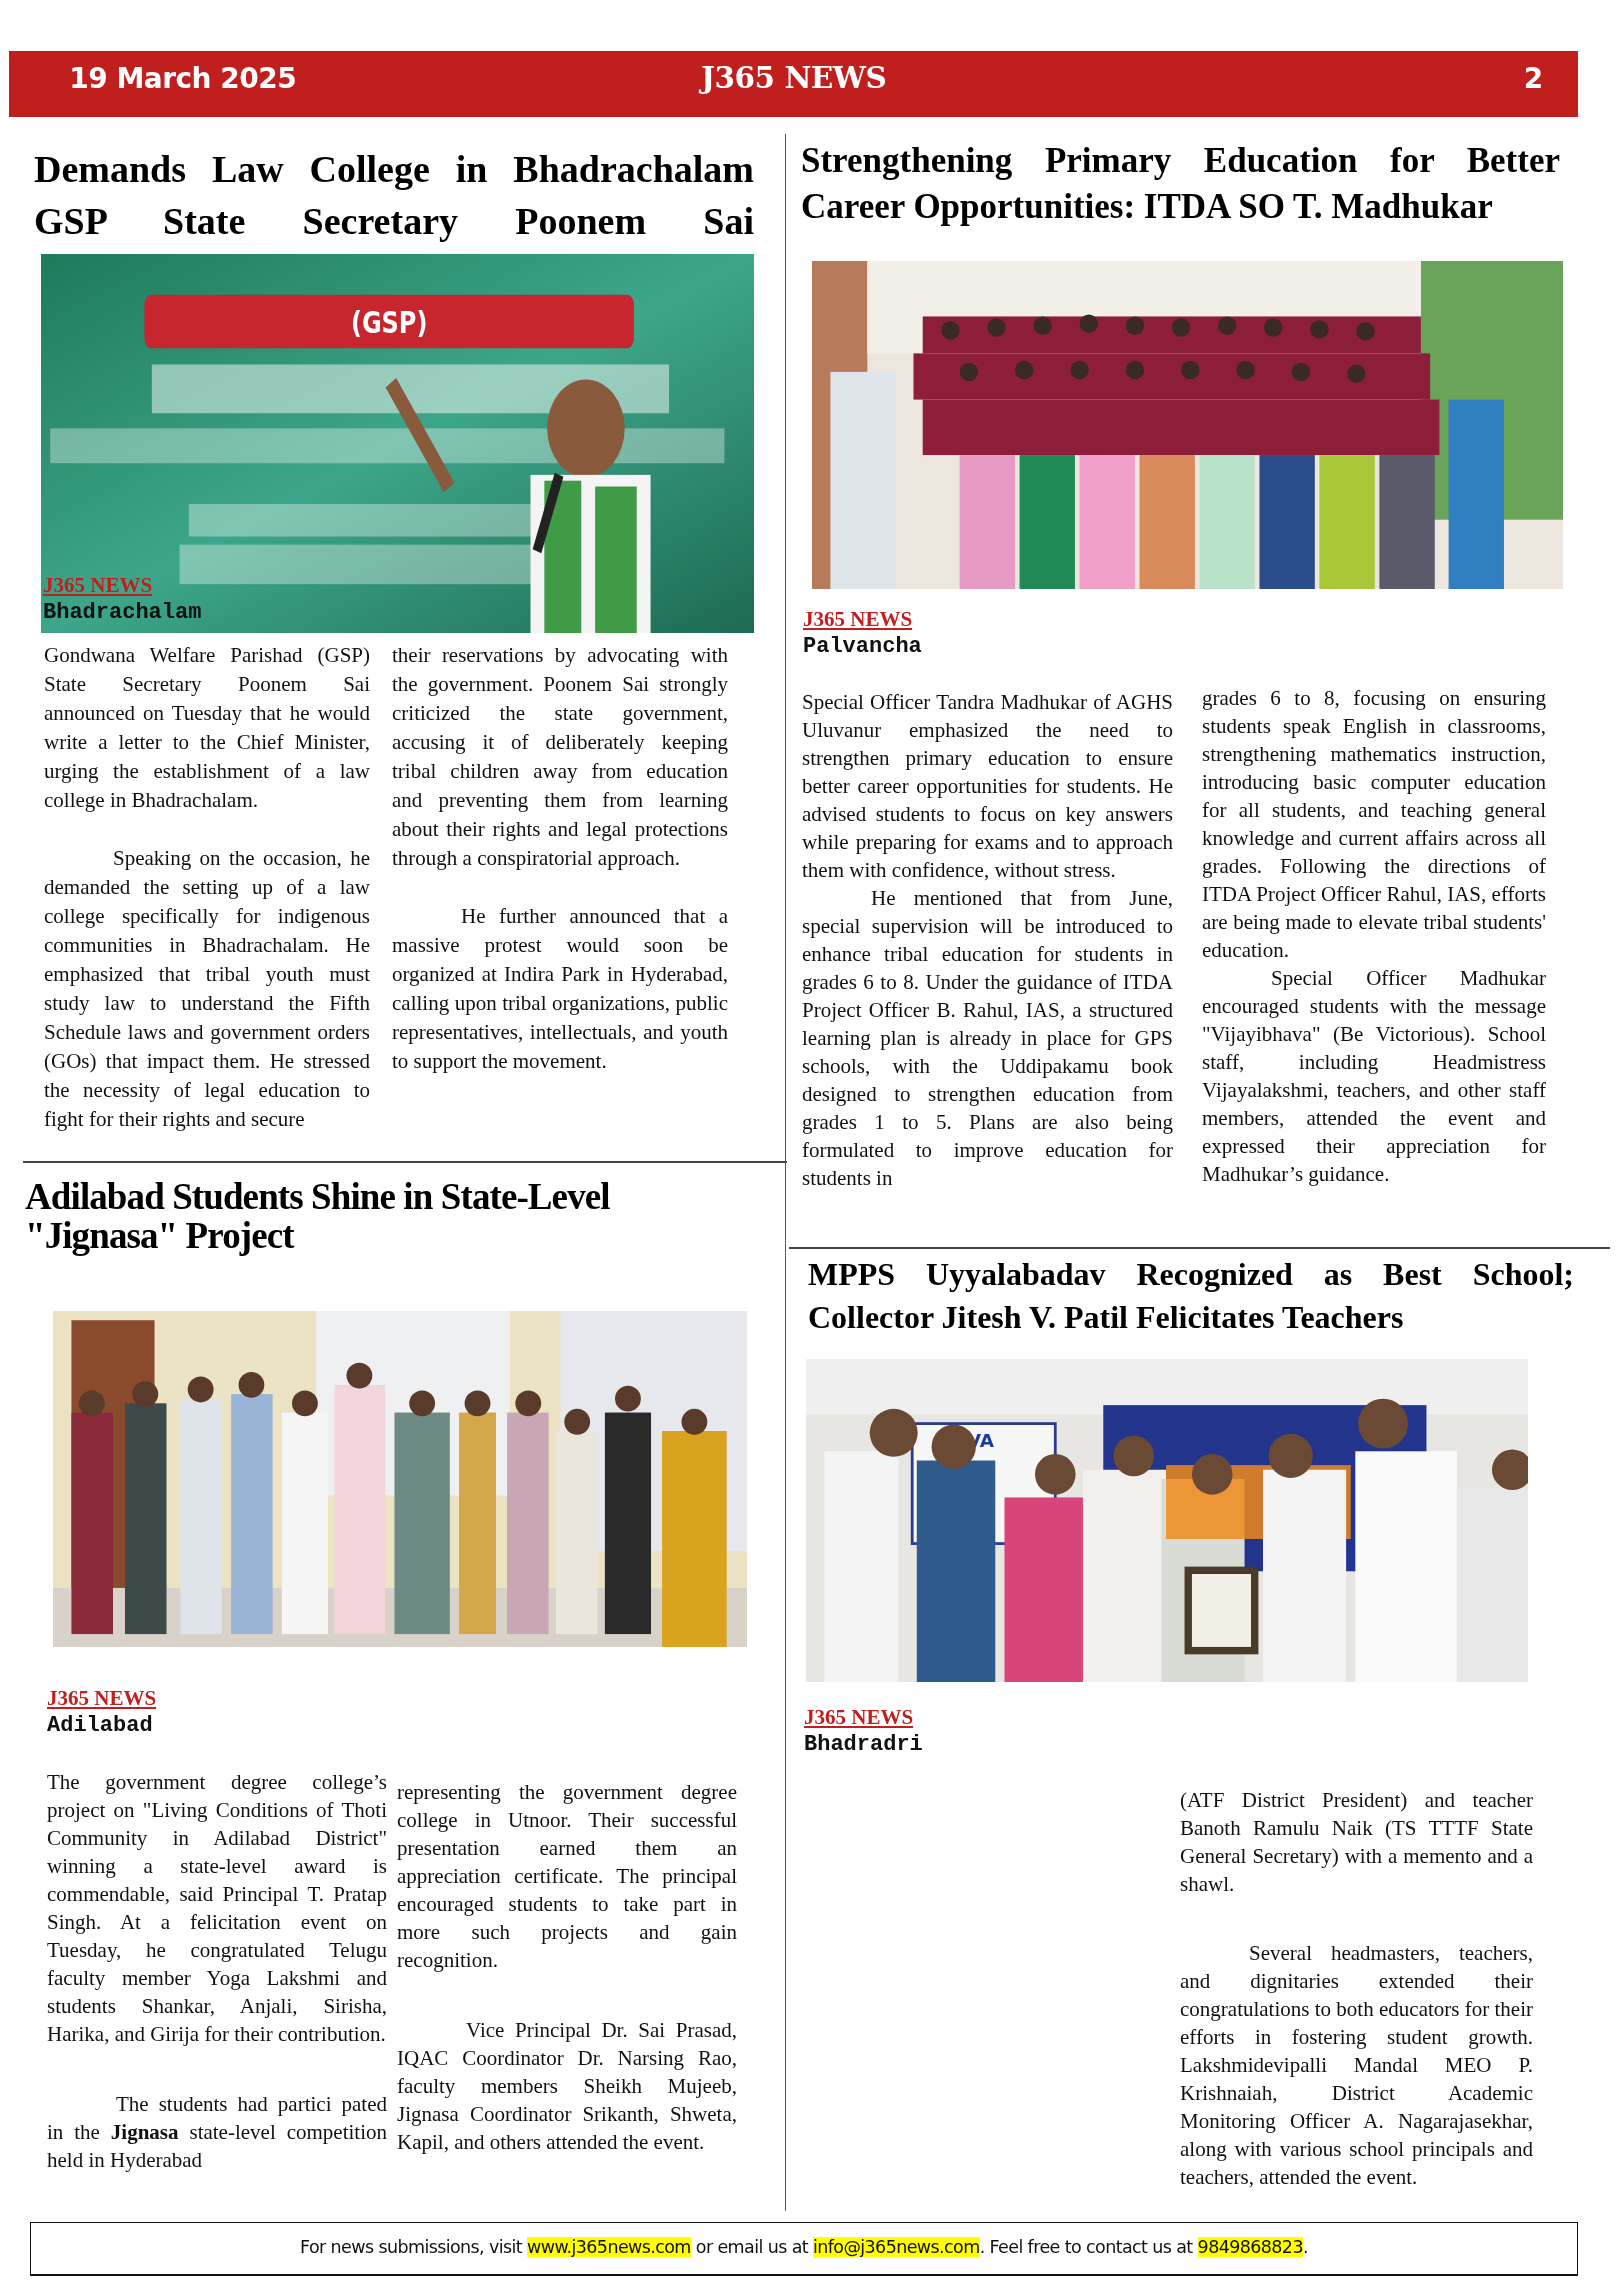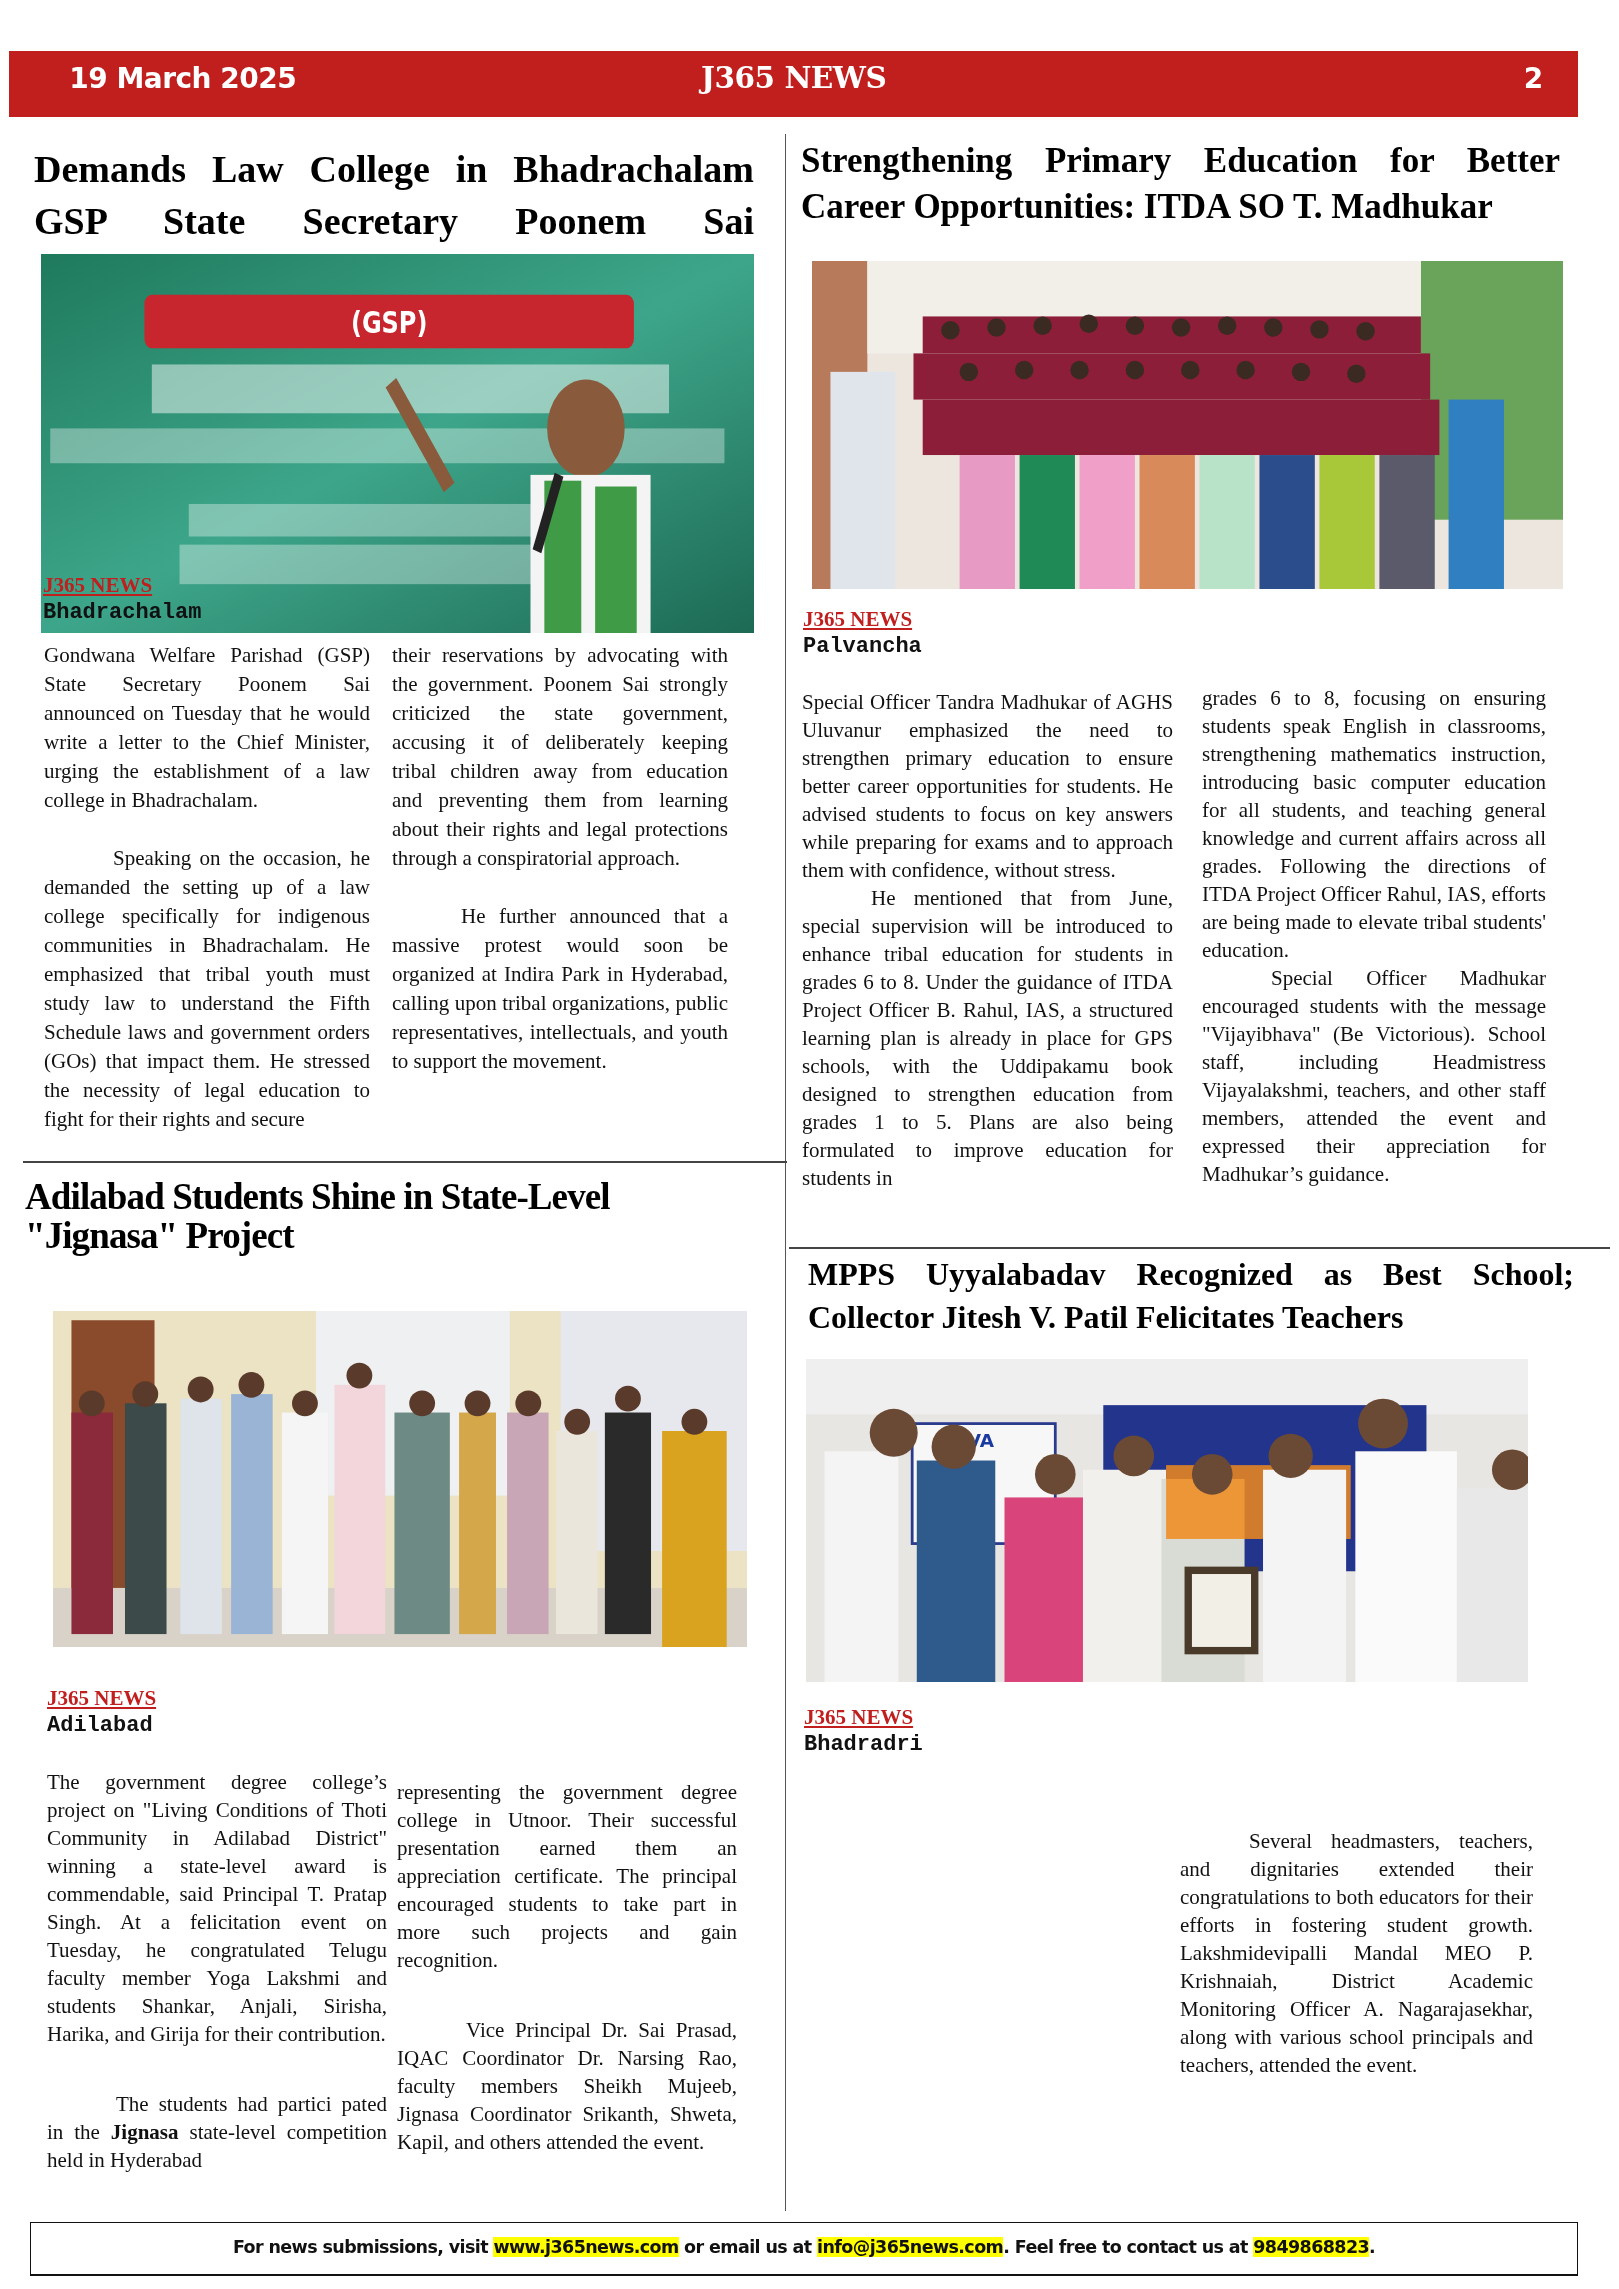--- a/index.html
+++ b/index.html
@@ -29,21 +29,21 @@
   .byline .loc { display: block; color: #111; font-size: 22px; line-height: 28px; font-family: Liberation Mono, monospace; }
 
   .col { position: absolute; font-family: "Liberation Serif", serif; font-size: 21px; line-height: 29px;
          text-align: justify; color: #111; }
   .col p { margin: 0; }
   .col p.indent { text-indent: 69px; }
   .col p.gap { margin-top: 29px; }
 
   .footer { position: absolute; left: 30px; top: 2222px; width: 1548px; height: 54px;
             border: 1.8px solid #111; border-bottom-width: 2.8px; box-sizing: border-box;
-            font-family: "DejaVu Sans", sans-serif; font-weight: bold; font-size: 17.5px;
+            font-family: "DejaVu Sans", sans-serif; font-weight: normal; font-size: 17.5px;
             text-align: center; line-height: 48px; letter-spacing: -0.6px; }
   .footer .hl { background: #ffff00; }
 </style>
 </head>
 <body>
 
 <div class="masthead">
   <span class="date">19 March 2025</span>
   <span class="brand">J365 NEWS</span>
   <span class="page">2</span>
@@ -244,19 +244,20 @@
     </g>
   </svg>
 </div>
 <div class="byline" style="left:804px; top:1703px;">
   <span class="src">J365 NEWS</span>
   <span class="loc">Bhadradri</span>
 </div>
 <div class="col" style="left:804px; top:1785px; width:352px; line-height:28px;">
 </div>
 <div class="col" style="left:1180px; top:1786px; width:353px; line-height:28px;">
+  <p>(ATF District President) and teacher Banoth Ramulu Naik (TS TTTF State General Secretary) with a memento and a shawl.</p>
   <p class="indent" style="margin-top:41px;">Several headmasters, teachers, and dignitaries extended their congratulations to both educators for their efforts in fostering student growth. Lakshmidevipalli Mandal MEO P. Krishnaiah, District Academic Monitoring Officer A. Nagarajasekhar, along with various school principals and teachers, attended the event.</p>
 </div>
 
 <div class="footer">
   <span>For news submissions, visit </span><span class="hl">www.j365news.com</span><span> or email us at </span><span class="hl">info@j365news.com</span><span>. Feel free to contact us at </span><span class="hl">9849868823</span><span>.</span>
 </div>
 
 
 </body></html>

